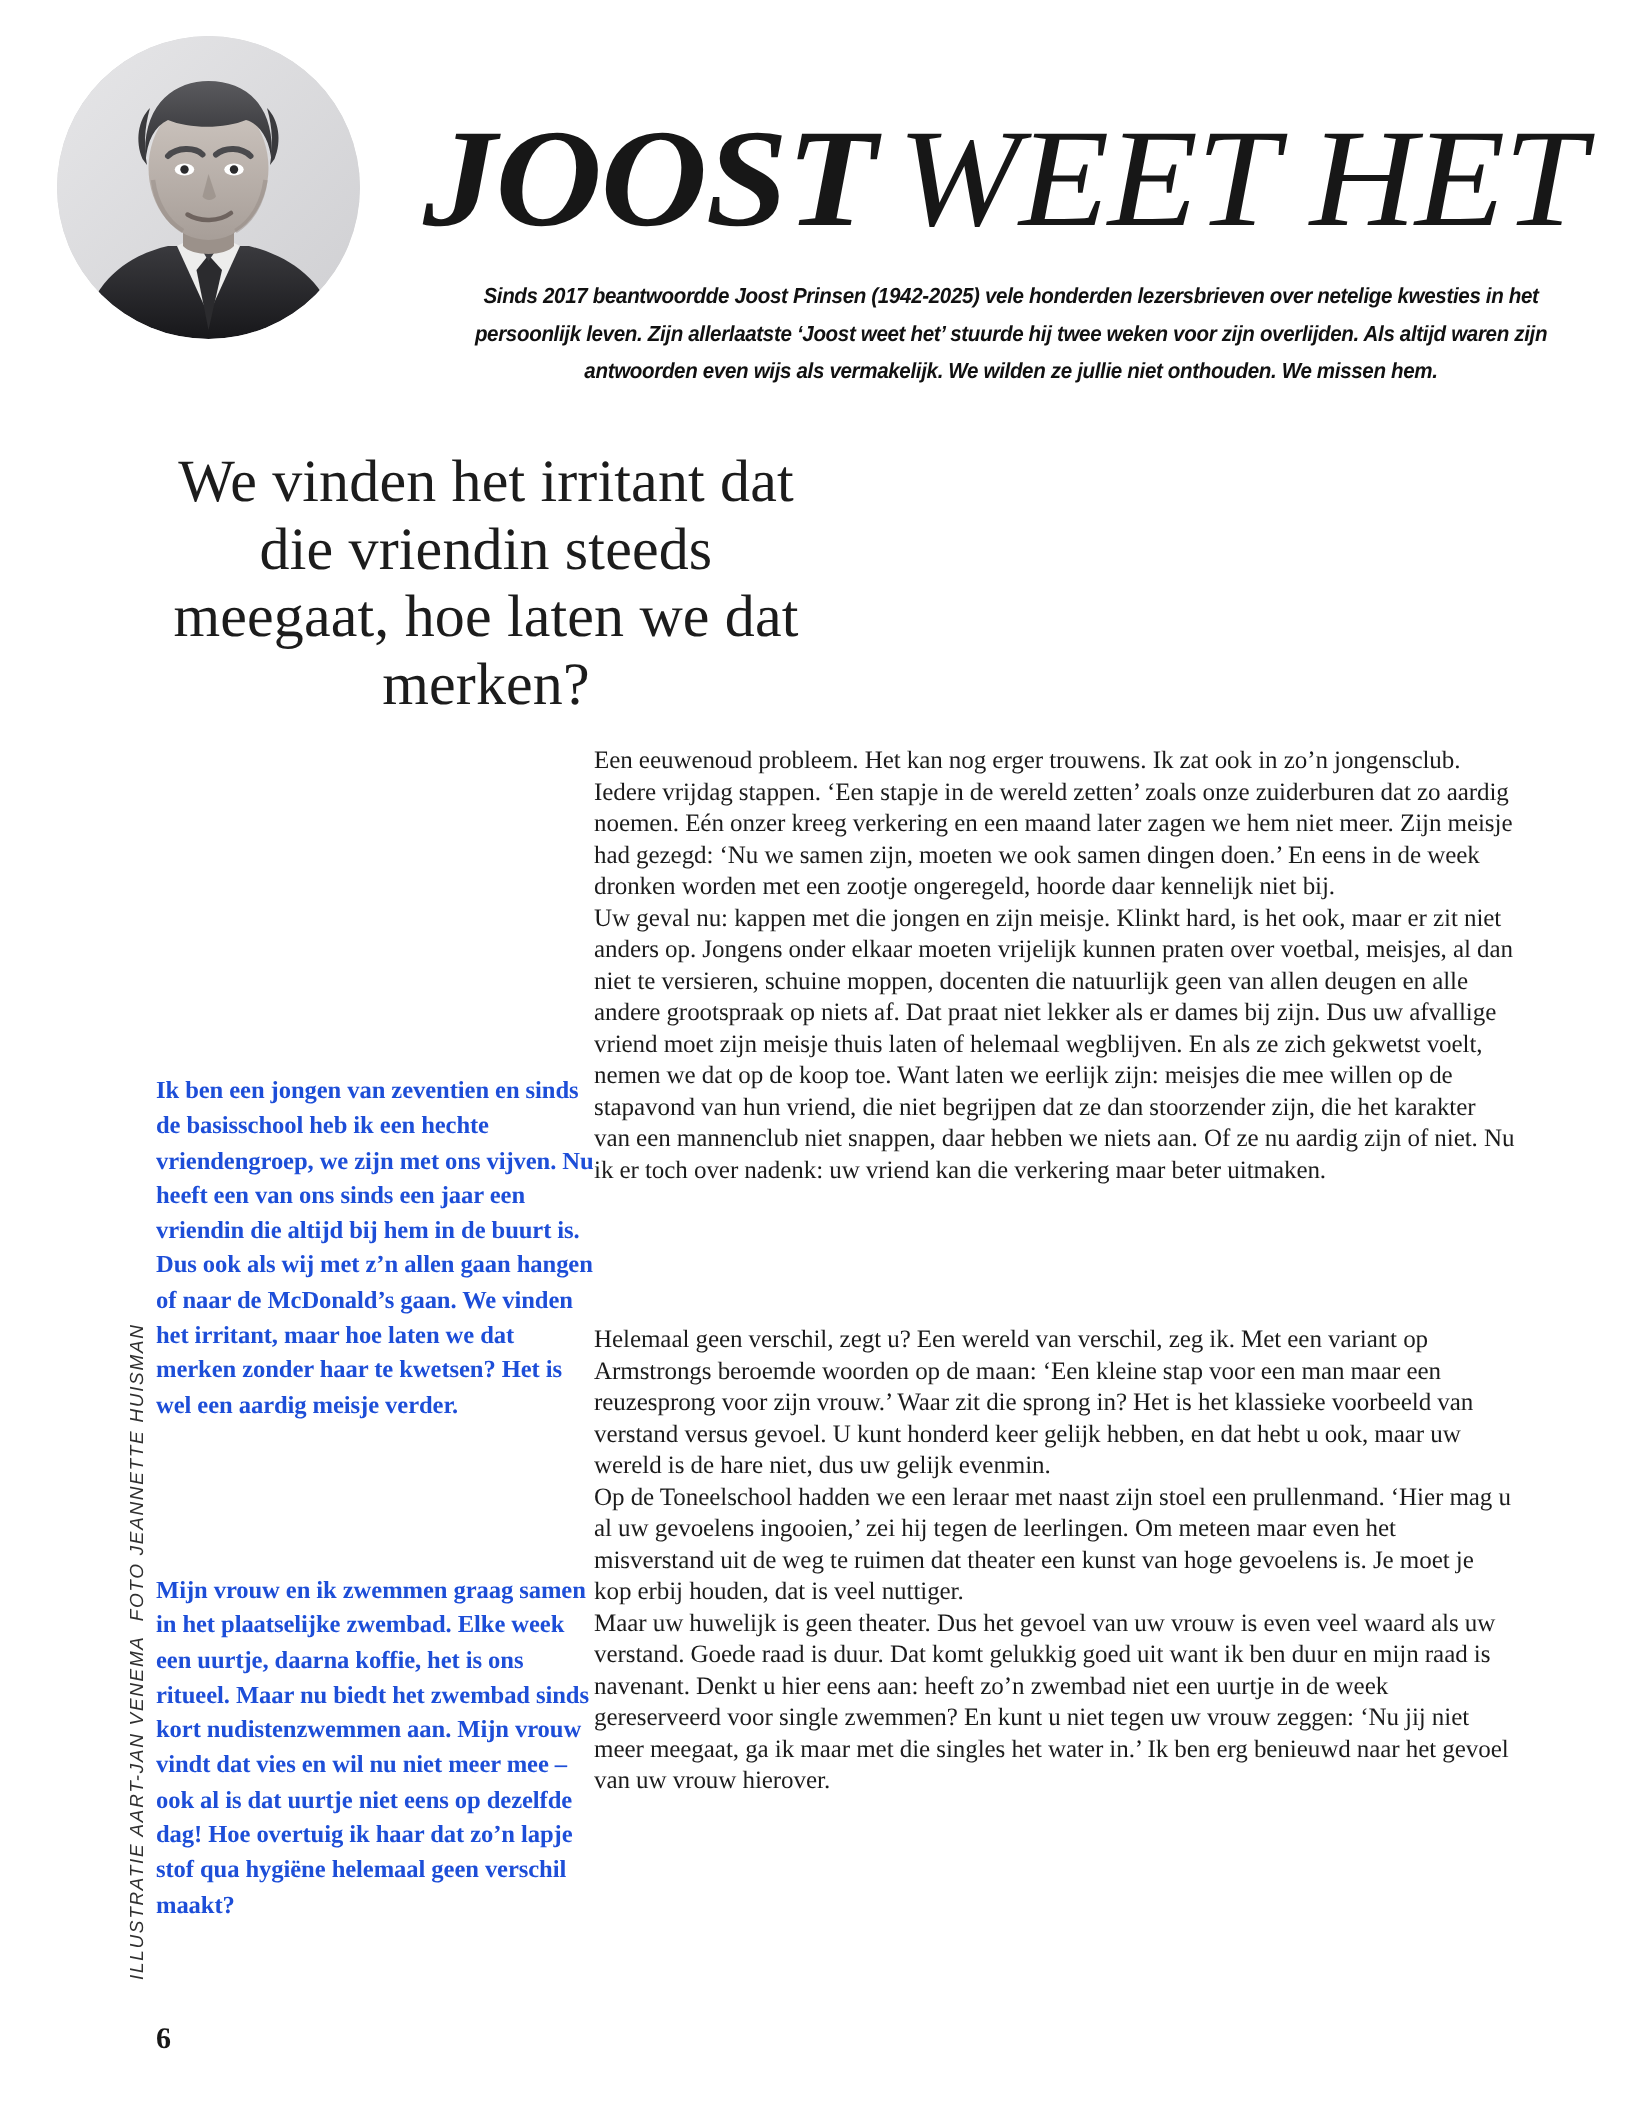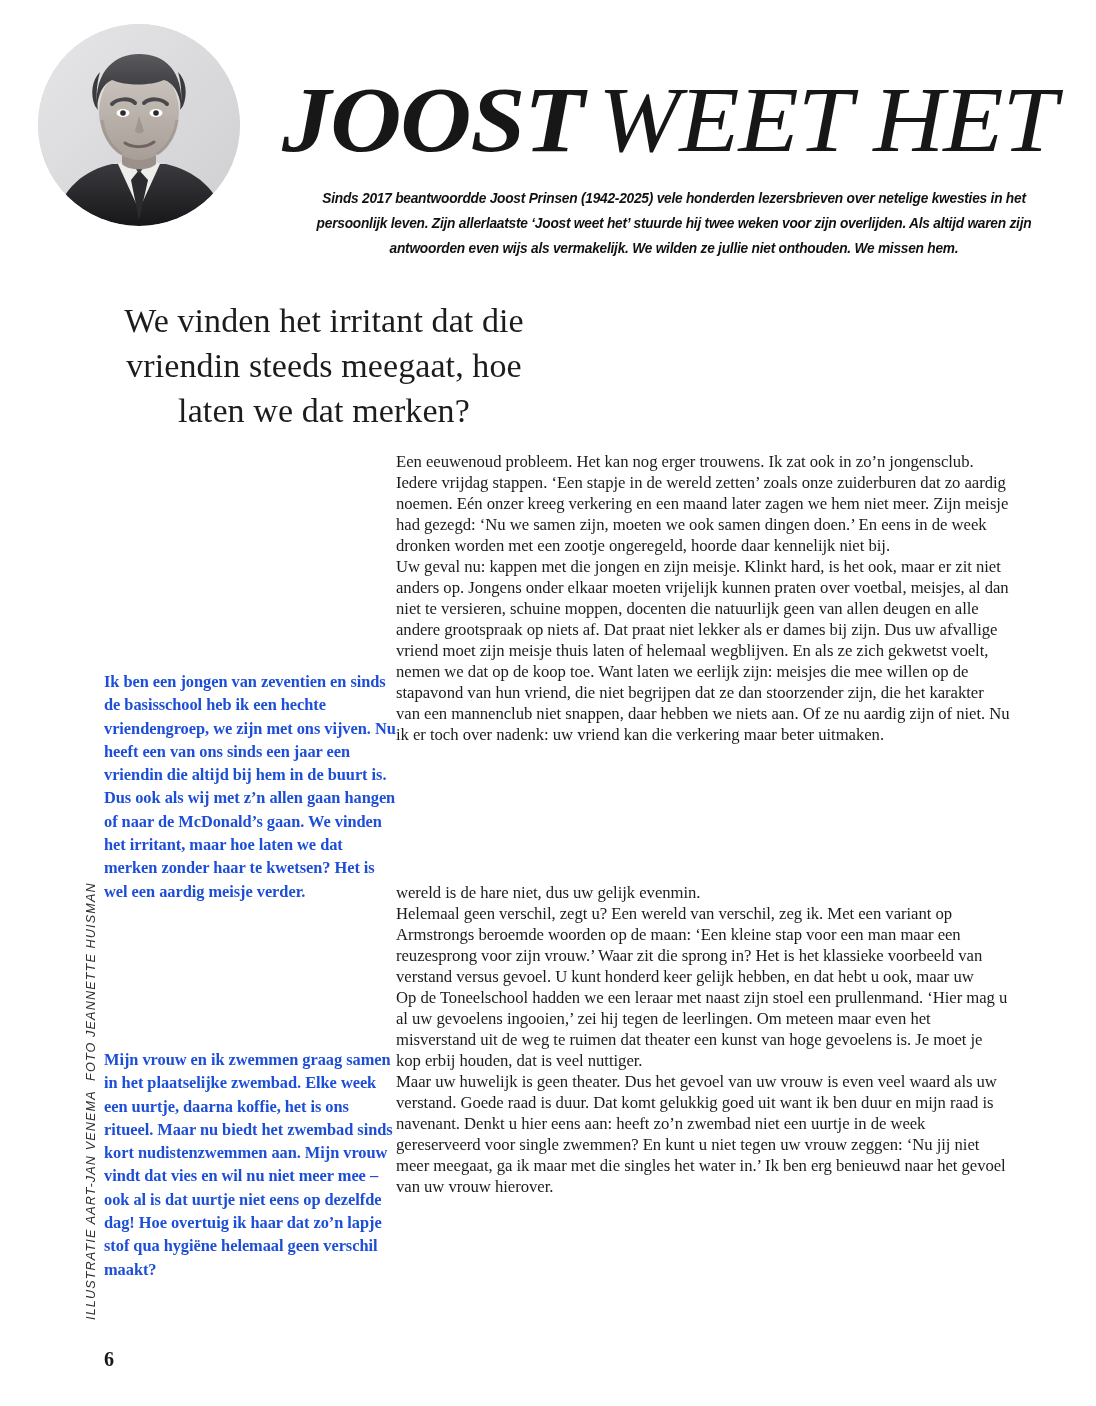--- a/index.html
+++ b/index.html
@@ -90,21 +90,21 @@
   }
   #article-1 { top: 298px; }
   #article-2 { top: 862px; }
 
   .headline {
     margin: 0 0 0 0;
     width: 440px;
     text-align: center;
     font-family: "Liberation Serif", serif;
     font-weight: 400;
-    font-size: 34px;
+    font-size: 40px;
     line-height: 45px;
     color: #1c1c1c;
     letter-spacing: 0.1px;
   }
   #article-2 .headline {
     width: 440px;
     margin-left: 6px;
   }
 
   .body-block {
@@ -249,22 +249,22 @@
         <p>Een eeuwenoud probleem. Het kan nog erger trouwens. Ik zat ook in zo’n jongensclub. Iedere vrijdag stappen. ‘Een stapje in de wereld zetten’ zoals onze zuiderburen dat zo aardig noemen. Eén onzer kreeg verkering en een maand later zagen we hem niet meer. Zijn meisje had gezegd: ‘Nu we samen zijn, moeten we ook samen dingen doen.’ En eens in de week dronken worden met een zootje ongeregeld, hoorde daar kennelijk niet bij.</p>
         <p>Uw geval nu: kappen met die jongen en zijn meisje. Klinkt hard, is het ook, maar er zit niet anders op. Jongens onder elkaar moeten vrijelijk kunnen praten over voetbal, meisjes, al dan niet te versieren, schuine moppen, docenten die natuurlijk geen van allen deugen en alle andere grootspraak op niets af. Dat praat niet lekker als er dames bij zijn. Dus uw afvallige vriend moet zijn meisje thuis laten of helemaal wegblijven. En als ze zich gekwetst voelt, nemen we dat op de koop toe. Want laten we eerlijk zijn: meisjes die mee willen op de stapavond van hun vriend, die niet begrijpen dat ze dan stoorzender zijn, die het karakter van een mannenclub niet snappen, daar hebben we niets aan. Of ze nu aardig zijn of niet. Nu ik er toch over nadenk: uw vriend kan die verkering maar beter uitmaken.</p>
       </div>
     </div>
   </div>
 
   <div class="article" id="article-2">
     <div class="body-block">
       <p class="letter">Mijn vrouw en ik zwemmen graag samen in het plaatselijke zwembad. Elke week een uurtje, daarna koffie, het is ons ritueel. Maar nu biedt het zwembad sinds kort nudistenzwemmen aan. Mijn vrouw vindt dat vies en wil nu niet meer mee – ook al is dat uurtje niet eens op dezelfde dag! Hoe overtuig ik haar dat zo’n lapje stof qua hygiëne helemaal geen verschil maakt?</p>
       <div class="answer">
+        <p>Helemaal geen verschil, zegt u? Een wereld van verschil, zeg ik. Met een variant op Armstrongs beroemde woorden op de maan: ‘Een kleine stap voor een man maar een reuzesprong voor zijn vrouw.’ Waar zit die sprong in? Het is het klassieke voorbeeld van verstand versus gevoel. U kunt honderd keer gelijk hebben, en dat hebt u ook, maar uw</p>
         <p>wereld is de hare niet, dus uw gelijk evenmin.</p>
-        <p>Helemaal geen verschil, zegt u? Een wereld van verschil, zeg ik. Met een variant op Armstrongs beroemde woorden op de maan: ‘Een kleine stap voor een man maar een reuzesprong voor zijn vrouw.’ Waar zit die sprong in? Het is het klassieke voorbeeld van verstand versus gevoel. U kunt honderd keer gelijk hebben, en dat hebt u ook, maar uw</p>
         <p>Op de Toneelschool hadden we een leraar met naast zijn stoel een prullenmand. ‘Hier mag u al uw gevoelens ingooien,’ zei hij tegen de leerlingen. Om meteen maar even het misverstand uit de weg te ruimen dat theater een kunst van hoge gevoelens is. Je moet je kop erbij houden, dat is veel nuttiger.</p>
         <p>Maar uw huwelijk is geen theater. Dus het gevoel van uw vrouw is even veel waard als uw verstand. Goede raad is duur. Dat komt gelukkig goed uit want ik ben duur en mijn raad is navenant. Denkt u hier eens aan: heeft zo’n zwembad niet een uurtje in de week gereserveerd voor single zwemmen? En kunt u niet tegen uw vrouw zeggen: ‘Nu jij niet meer meegaat, ga ik maar met die singles het water in.’ Ik ben erg benieuwd naar het gevoel van uw vrouw hierover.</p>
       </div>
     </div>
   </div>
 
   <div class="side-credit">
     <span>ILLUSTRATIE AART-JAN VENEMA</span>&nbsp;&nbsp;<span>FOTO JEANNETTE HUISMAN</span>
   </div>
 

